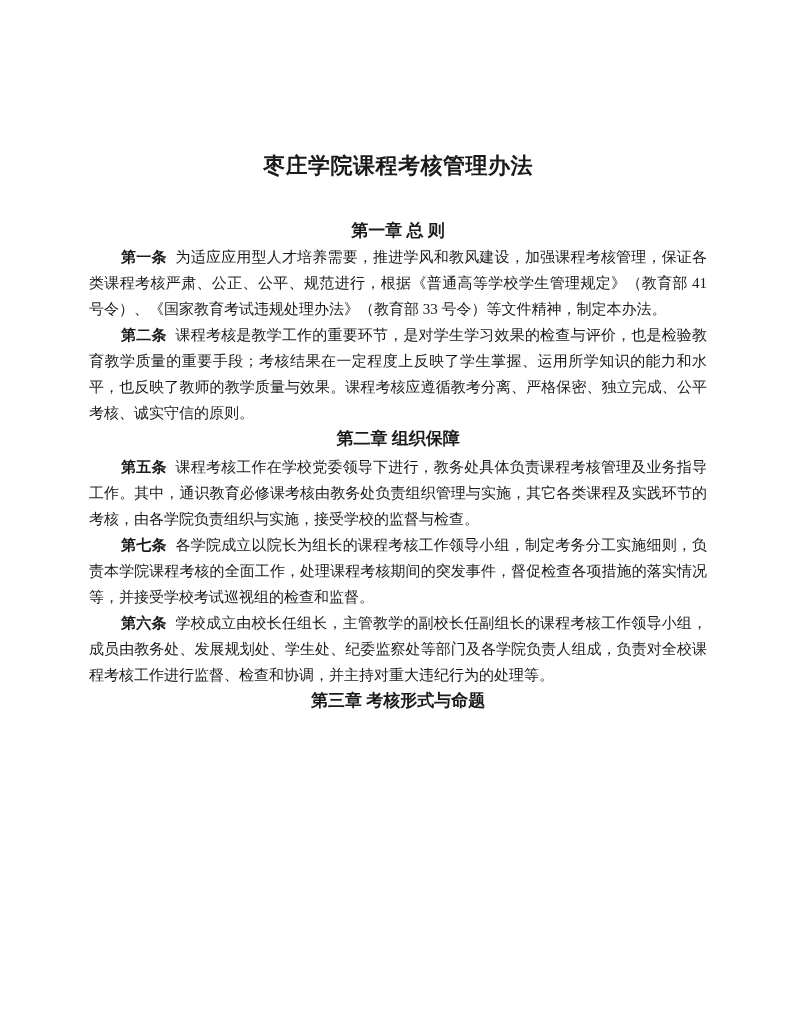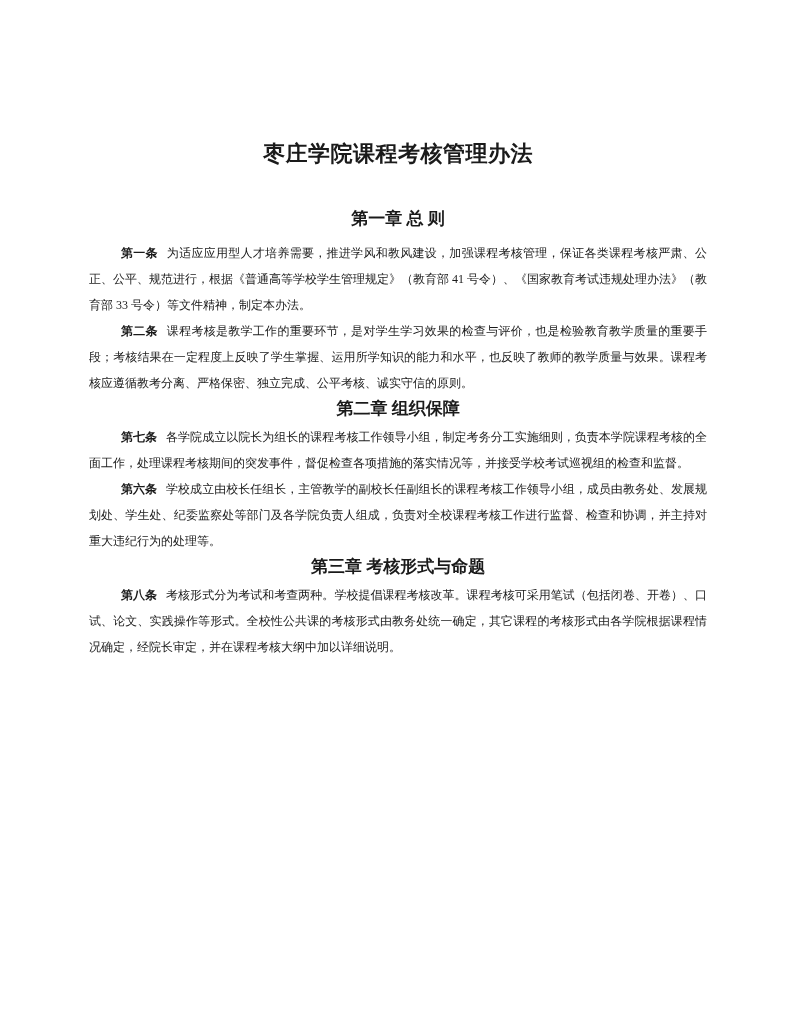--- a/index.html
+++ b/index.html
@@ -21,36 +21,36 @@
     left: 89px;
     top: 0;
     width: 618px;
     padding-top: 140px;
   }
   .doc-title {
     font-size: 22px;
     font-weight: 700;
     line-height: 28px;
     text-align: center;
-    margin: 0 0 38px 0;
+    margin: 12px 0 38px 0;
     letter-spacing: 0.5px;
   }
   .chapter-heading {
     font-size: 17px;
     font-weight: 700;
     line-height: 26px;
     text-align: center;
     margin: 0 0 2px 0;
   }
   .chapter-first .chapter-heading {
-    margin-bottom: 8px;
+    margin-bottom: 0;
   }
   .article {
     margin: 0;
-    font-size: 12px;
+    font-size: 15px;
     line-height: 26px;
     text-align: justify;
     text-indent: 32px;
   }
   .article-label {
     font-weight: 700;
     margin-right: 9px;
   }
 </style>
 </head>
@@ -67,28 +67,28 @@
         <span class="article-label">第一条</span><span class="article-text">为适应应用型人才培养需要，推进学风和教风建设，加强课程考核管理，保证各类课程考核严肃、公正、公平、规范进行，根据《普通高等学校学生管理规定》（教育部 41 号令）、《国家教育考试违规处理办法》（教育部 33 号令）等文件精神，制定本办法。</span>
       </p>
       <p class="article">
         <span class="article-label">第二条</span><span class="article-text">课程考核是教学工作的重要环节，是对学生学习效果的检查与评价，也是检验教育教学质量的重要手段；考核结果在一定程度上反映了学生掌握、运用所学知识的能力和水平，也反映了教师的教学质量与效果。课程考核应遵循教考分离、严格保密、独立完成、公平考核、诚实守信的原则。</span>
       </p>
     </section>
 
     <section class="chapter">
       <h2 class="chapter-heading">第二章 组织保障</h2>
       <p class="article">
+        <span class="article-label">第五条</span><span class="article-text">课程考核工作在学校党委领导下进行，教务处具体负责课程考核管理及业务指导工作。其中，通识教育必修课考核由教务处负责组织管理与实施，其它各类课程及实践环节的考核，由各学院负责组织与实施，接受学校的监督与检查。</span>
+      </p>
+      <p class="article">
         <span class="article-label">第七条</span><span class="article-text">各学院成立以院长为组长的课程考核工作领导小组，制定考务分工实施细则，负责本学院课程考核的全面工作，处理课程考核期间的突发事件，督促检查各项措施的落实情况等，并接受学校考试巡视组的检查和监督。</span>
       </p>
       <p class="article">
         <span class="article-label">第六条</span><span class="article-text">学校成立由校长任组长，主管教学的副校长任副组长的课程考核工作领导小组，成员由教务处、发展规划处、学生处、纪委监察处等部门及各学院负责人组成，负责对全校课程考核工作进行监督、检查和协调，并主持对重大违纪行为的处理等。</span>
       </p>
     </section>
 
     <section class="chapter">
       <h2 class="chapter-heading">第三章 考核形式与命题</h2>
-      <p class="article">
-        <span class="article-label">第八条</span><span class="article-text">考核形式分为考试和考查两种。学校提倡课程考核改革。课程考核可采用笔试（包括闭卷、开卷）、口试、论文、实践操作等形式。全校性公共课的考核形式由教务处统一确定，其它课程的考核形式由各学院根据课程情况确定，经院长审定，并在课程考核大纲中加以详细说明。</span>
-      </p>
     </section>
 
   </div>
 </div>
 
 </body></html>

